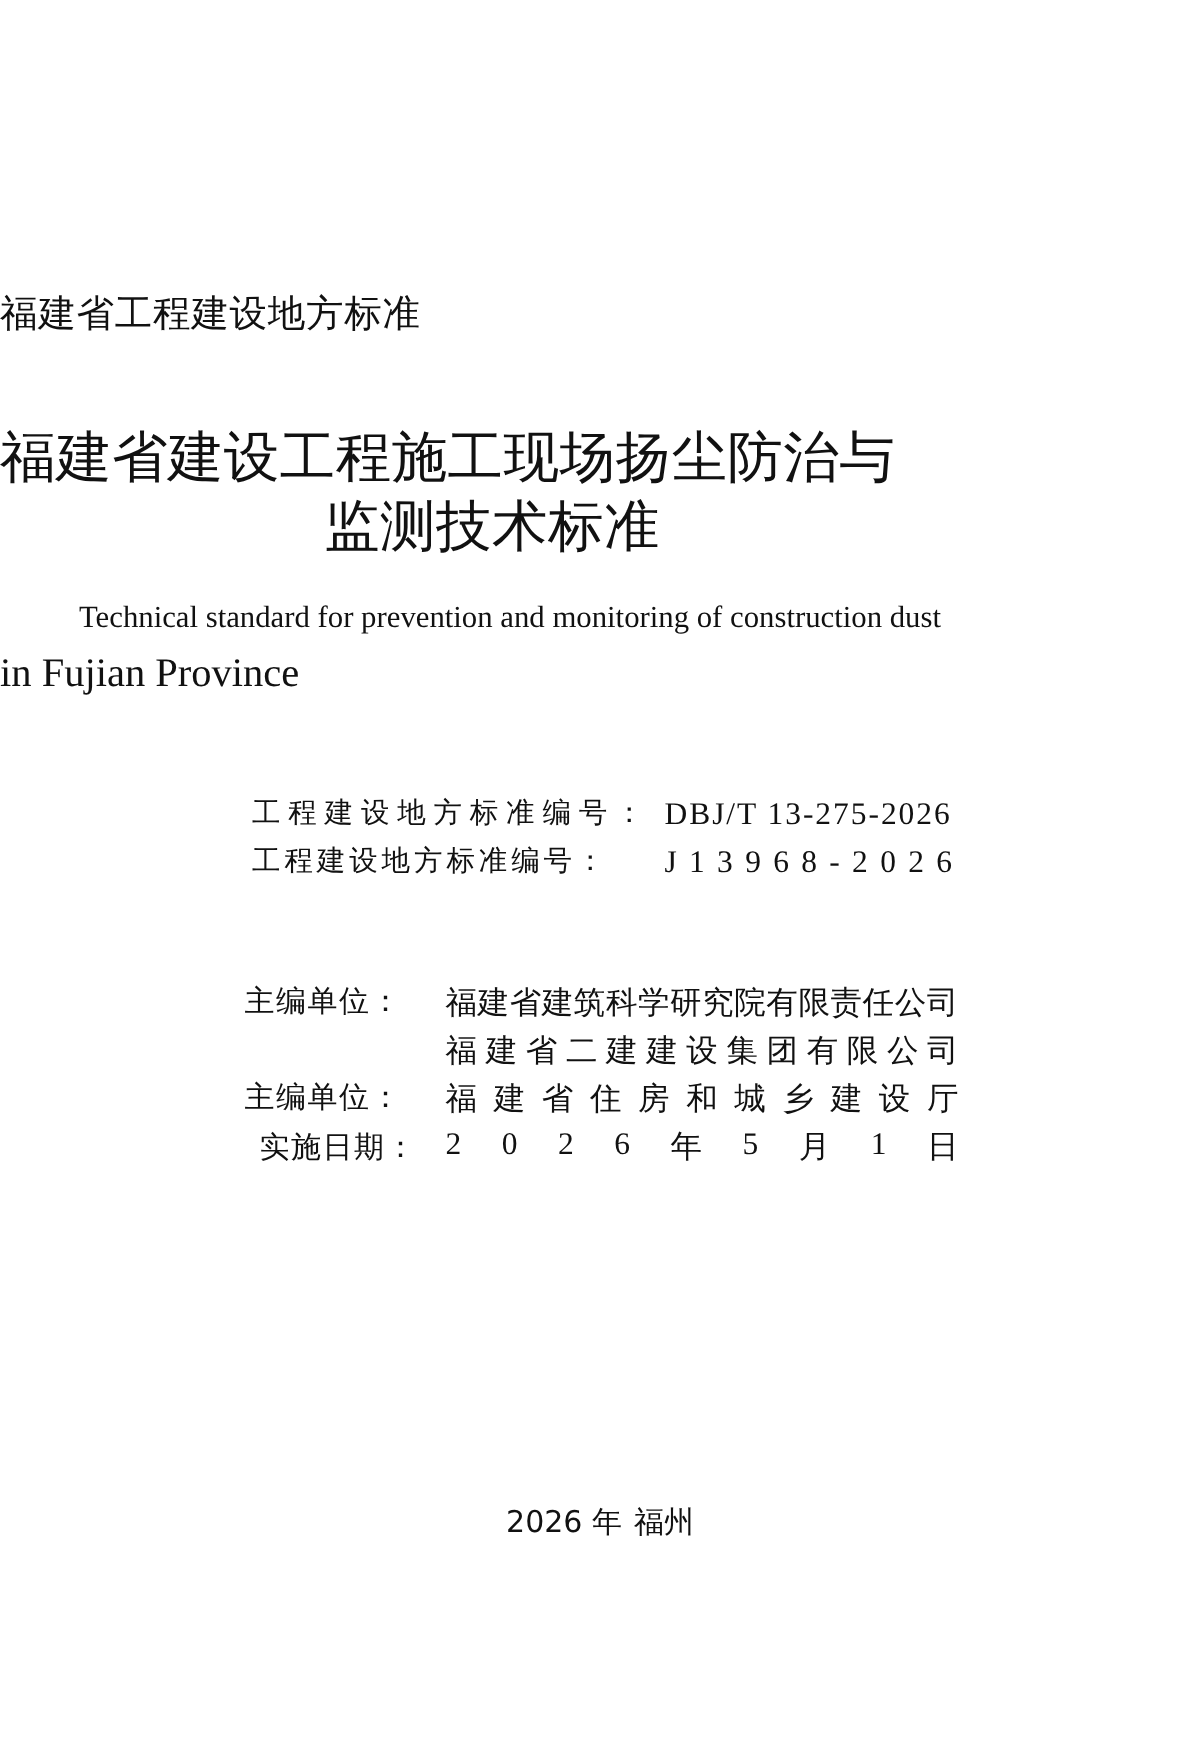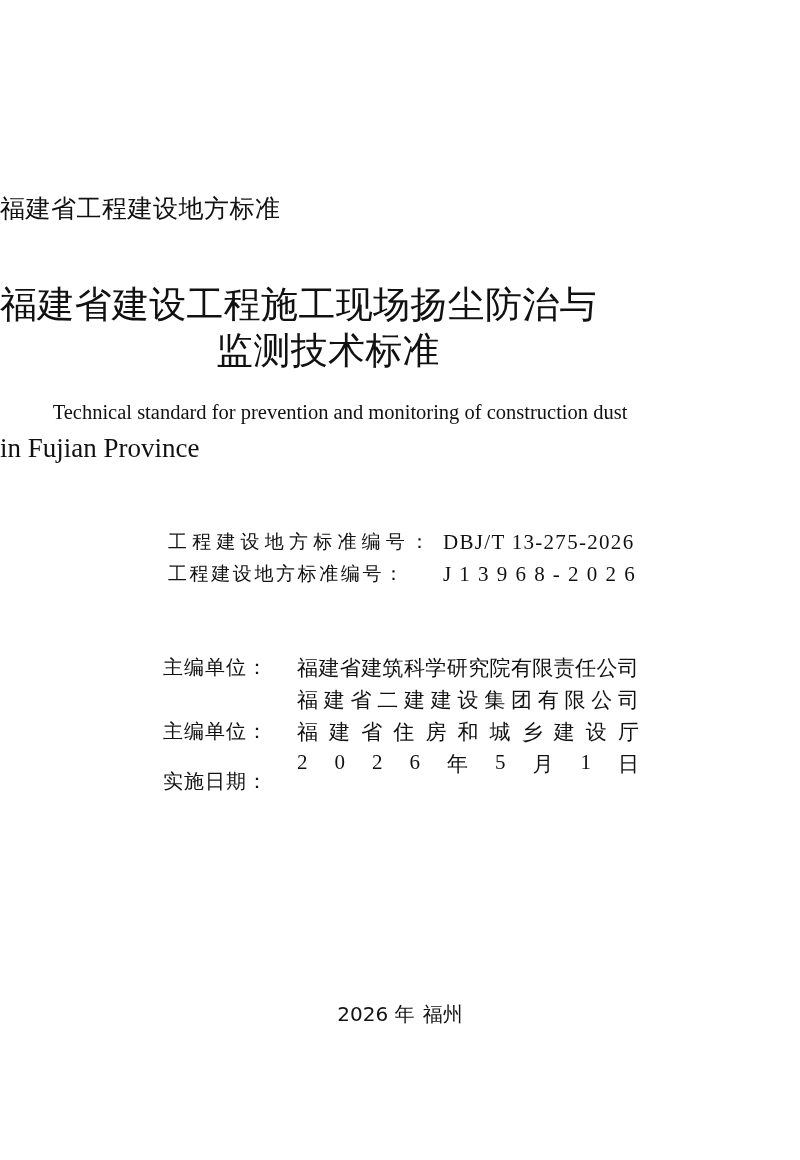--- a/index.html
+++ b/index.html
@@ -144,21 +144,21 @@
     <span>住</span>
     <span>房</span>
     <span>和</span>
     <span>城</span>
     <span>乡</span>
     <span>建</span>
     <span>设</span>
     <span>厅</span>
   </div>
 
-  <div class="abs serif info-label" style="top:768px;">实施日期：</div>
+  <div class="abs serif info-label" style="top:751px;margin-left:10px;">实施日期：</div>
   <div class="abs serif info-value" style="top:750px;">
     <span>2</span>
     <span>0</span>
     <span>2</span>
     <span>6</span>
     <span>年</span>
     <span>5</span>
     <span>月</span>
     <span>1</span>
     <span>日</span>

